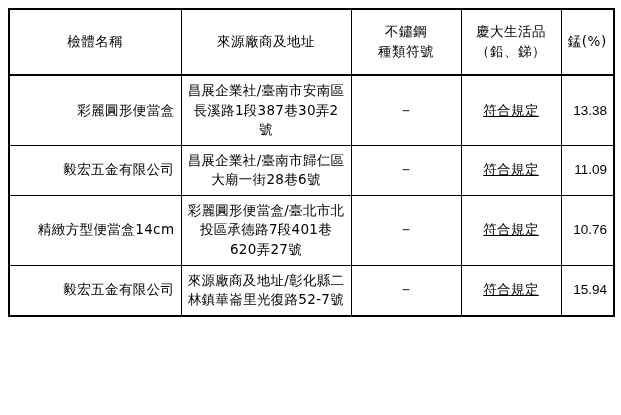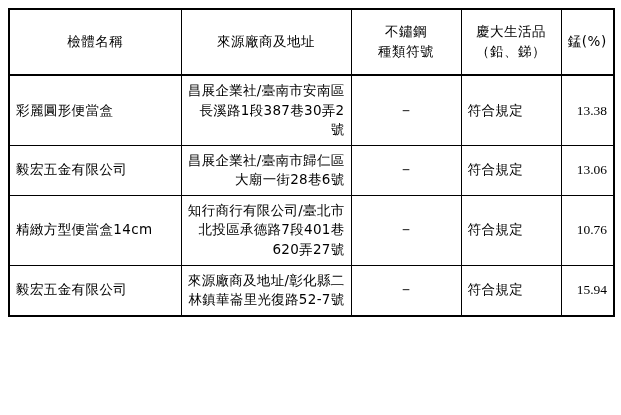--- a/index.html
+++ b/index.html
@@ -59,37 +59,39 @@
   tbody tr:last-child td {
     border-bottom: 2px solid #000000;
   }
   .col-name    { width: 172px; }
   .col-source  { width: 170px; }
   .col-symbol  { width: 110px; }
   .col-test    { width: 100px; }
   .col-mn      { width: 53px;  }
 
   td.cell-name {
-    text-align: left;
+    text-align: right;
     letter-spacing: 0.4px;
   }
   td.cell-source {
-    text-align: right;
+    text-align: center;
     letter-spacing: 0.3px;
   }
   td.cell-symbol {
     text-align: center;
   }
   td.cell-test {
+    text-align: center;
     letter-spacing: 0.4px;
+    text-decoration: underline;
   }
   td.cell-mn {
     text-align: right;
     padding-right: 9px;
-    font-family: Liberation Serif, serif;
+    font-family: Liberation Sans, sans-serif;
   }
   .hdr-line {
     display: block;
   }
   .dash {
     display: inline-block;
     font-size: 15px;
     line-height: 1;
   }
 </style>
@@ -132,25 +134,25 @@
         <td class="cell-source">昌展企業社/臺南市安南區長溪路1段387巷30弄2號</td>
         <td class="cell-symbol"><span class="dash">－</span></td>
         <td class="cell-test">符合規定</td>
         <td class="cell-mn last-col">13.38</td>
       </tr>
       <tr>
         <td class="cell-name first-col">毅宏五金有限公司</td>
         <td class="cell-source">昌展企業社/臺南市歸仁區大廟一街28巷6號</td>
         <td class="cell-symbol"><span class="dash">－</span></td>
         <td class="cell-test">符合規定</td>
-        <td class="cell-mn last-col">13.06</td>
+        <td class="cell-mn last-col">11.09</td>
       </tr>
       <tr>
         <td class="cell-name first-col">精緻方型便當盒14cm</td>
-        <td class="cell-source">知行商行有限公司/臺北市北投區承德路7段401巷620弄27號</td>
+        <td class="cell-source">彩麗圓形便當盒/臺北市北投區承德路7段401巷620弄27號</td>
         <td class="cell-symbol"><span class="dash">－</span></td>
         <td class="cell-test">符合規定</td>
         <td class="cell-mn last-col">10.76</td>
       </tr>
       <tr>
         <td class="cell-name first-col">毅宏五金有限公司</td>
         <td class="cell-source">來源廠商及地址/彰化縣二林鎮華崙里光復路52-7號</td>
         <td class="cell-symbol"><span class="dash">－</span></td>
         <td class="cell-test">符合規定</td>
         <td class="cell-mn last-col">15.94</td>

